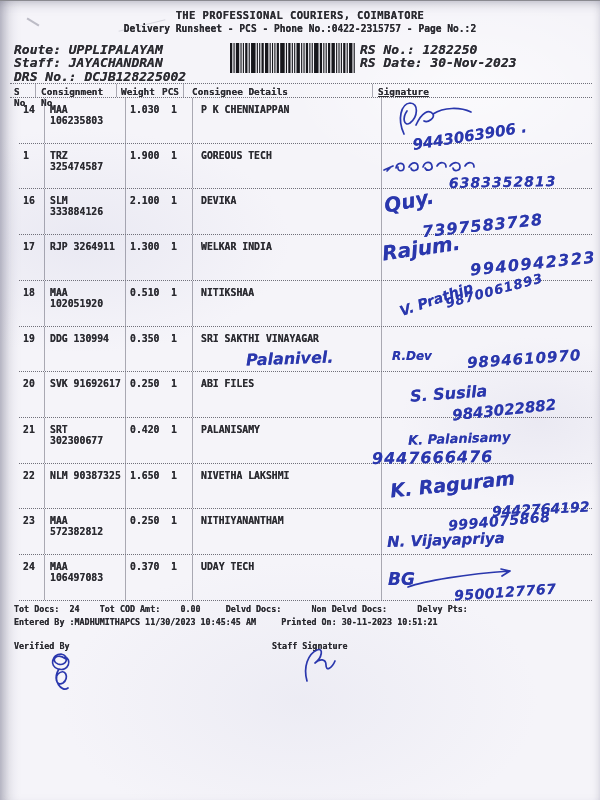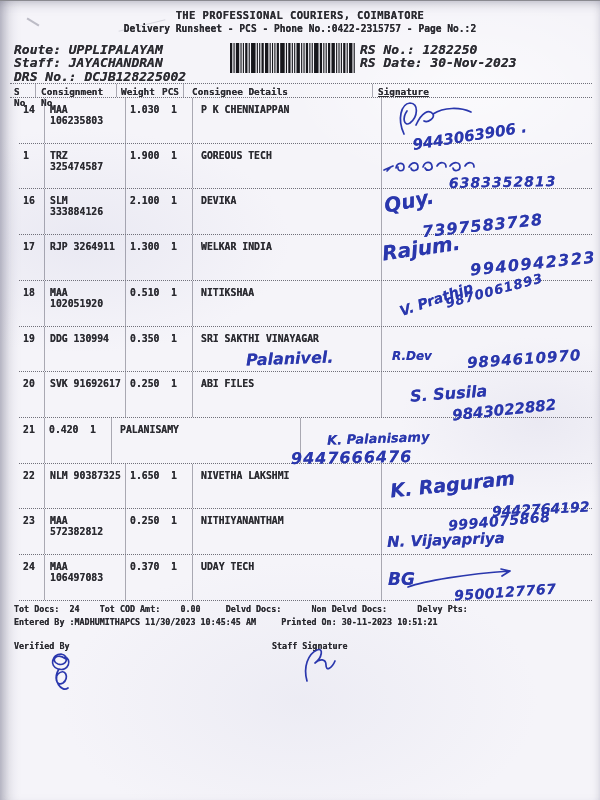--- a/index.html
+++ b/index.html
@@ -250,20 +250,21 @@
           <span class="p">1</span>
         </div>
         <div class="c bconsignee"><span>ABI FILES</span><span class="hand note"></span></div>
         <div class="c bsig sig-r20">
           <span class="hand sig1">S. Susila</span>
           <span class="hand sig2">9843022882</span>
         </div>
       </div>
       <div class="trow">
         <div class="c bsno">21</div>
+        <div class="c bconsign">SRT 302300677</div>
         <div class="c bwp">
           <span class="w">0.420</span>
           <span class="p">1</span>
         </div>
         <div class="c bconsignee"><span>PALANISAMY</span><span class="hand note"></span></div>
         <div class="c bsig sig-r21">
           <span class="hand sig1">K. Palanisamy</span>
           <span class="hand sig2">9447666476</span>
         </div>
       </div>

